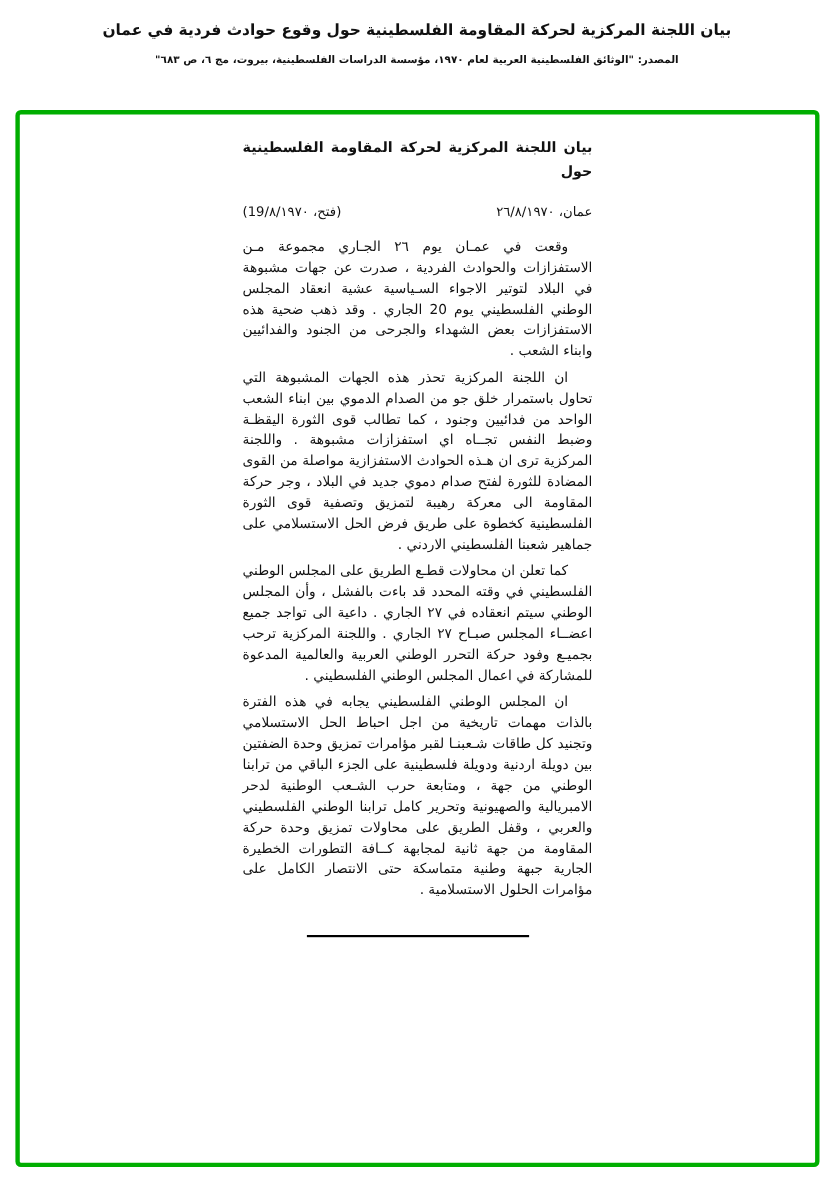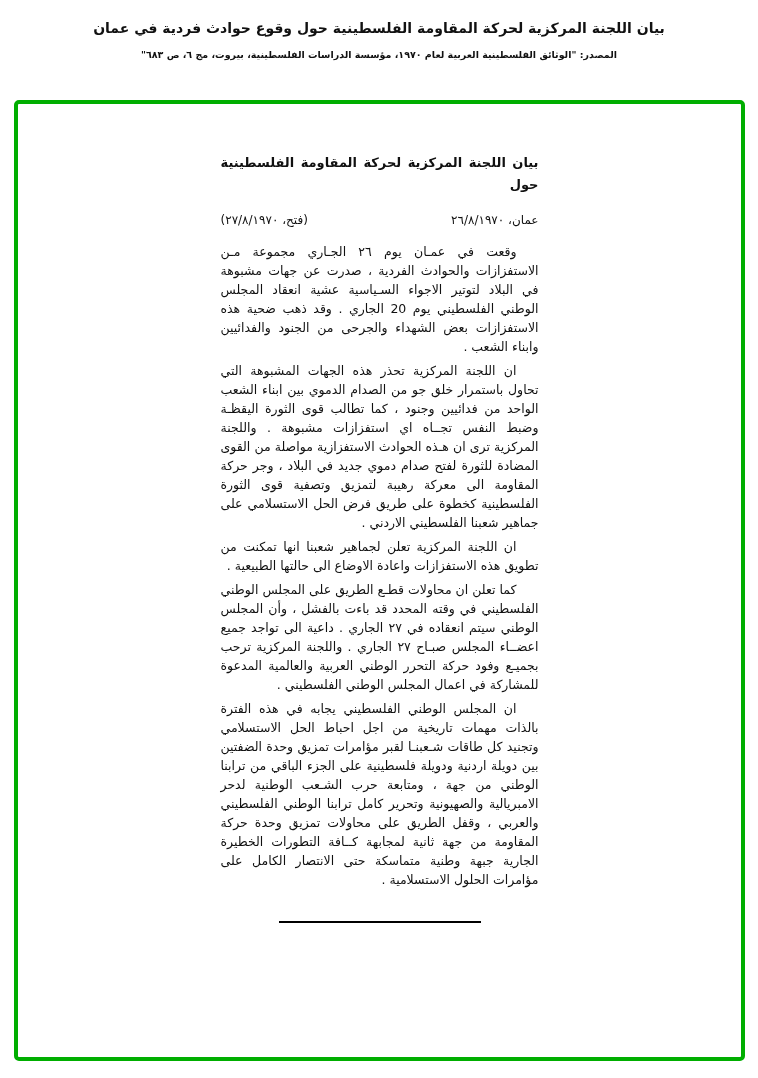--- a/index.html
+++ b/index.html
@@ -41,21 +41,21 @@
     left: 14px;
     top: 100px;
     width: 731px;
     height: 961px;
     border: 4px solid #00ae00;
     border-radius: 5px;
     background: #ffffff;
   }
   .doc-content {
     position: absolute;
-    top: 48px;
+    top: 20px;
     left: 50%;
     transform: translateX(-50%);
     width: 318px;
     direction: rtl;
     text-align: justify;
     font-size: 12.5px;
     line-height: 19px;
   }
   .doc-title {
     font-size: 13px;
@@ -93,26 +93,25 @@
 
   <div class="doc-frame">
     <div class="doc-content">
 
       <div class="doc-title">
         <span class="title-line">بيان اللجنة المركزية لحركة المقاومة الفلسطينية حول</span>
       </div>
 
       <div class="dateline">
         <span>عمان، ٢٦/٨/١٩٧٠</span>
-        <span>(فتح، ٢٧/٨/١٩٧٠)</span>
+        <span>(فتح، 19/٨/١٩٧٠)</span>
       </div>
 
       <p class="body-par">وقعت في عمـان يوم ٢٦ الجـاري مجموعة مـن الاستفزازات والحوادث الفردية ، صدرت عن جهات مشبوهة في البلاد لتوتير الاجواء السـياسية عشية انعقاد المجلس الوطني الفلسطيني يوم 20 الجاري . وقد ذهب ضحية هذه الاستفزازات بعض الشهداء والجرحى من الجنود والفدائيين وابناء الشعب .</p>
       <p class="body-par">ان اللجنة المركزية تحذر هذه الجهات المشبوهة التي تحاول باستمرار خلق جو من الصدام الدموي بين ابناء الشعب الواحد من فدائيين وجنود ، كما تطالب قوى الثورة اليقظـة وضبط النفس تجــاه اي استفزازات مشبوهة . واللجنة المركزية ترى ان هـذه الحوادث الاستفزازية مواصلة من القوى المضادة للثورة لفتح صدام دموي جديد في البلاد ، وجر حركة المقاومة الى معركة رهيبة لتمزيق وتصفية قوى الثورة الفلسطينية كخطوة على طريق فرض الحل الاستسلامي على جماهير شعبنا الفلسطيني الاردني .</p>
-      <p class="body-par">ان اللجنة المركزية تعلن لجماهير شعبنا انها تمكنت من تطويق هذه الاستفزازات واعادة الاوضاع الى حالتها الطبيعية .</p>
       <p class="body-par">كما تعلن ان محاولات قطـع الطريق على المجلس الوطني الفلسطيني في وقته المحدد قد باءت بالفشل ، وأن المجلس الوطني سيتم انعقاده في ٢٧ الجاري . داعية الى تواجد جميع اعضــاء المجلس صبـاح ٢٧ الجاري . واللجنة المركزية ترحب بجميـع وفود حركة التحرر الوطني العربية والعالمية المدعوة للمشاركة في اعمال المجلس الوطني الفلسطيني .</p>
       <p class="body-par">ان المجلس الوطني الفلسطيني يجابه في هذه الفترة بالذات مهمات تاريخية من اجل احباط الحل الاستسلامي وتجنيد كل طاقات شـعبنـا لقبر مؤامرات تمزيق وحدة الضفتين بين دويلة اردنية ودويلة فلسطينية على الجزء الباقي من ترابنا الوطني من جهة ، ومتابعة حرب الشـعب الوطنية لدحر الامبريالية والصهيونية وتحرير كامل ترابنا الوطني الفلسطيني والعربي ، وقفل الطريق على محاولات تمزيق وحدة حركة المقاومة من جهة ثانية لمجابهة كــافة التطورات الخطيرة الجارية جبهة وطنية متماسكة حتى الانتصار الكامل على مؤامرات الحلول الاستسلامية .</p>
 
       <div class="divider"></div>
 
     </div>
   </div>
 
 </div>
 

